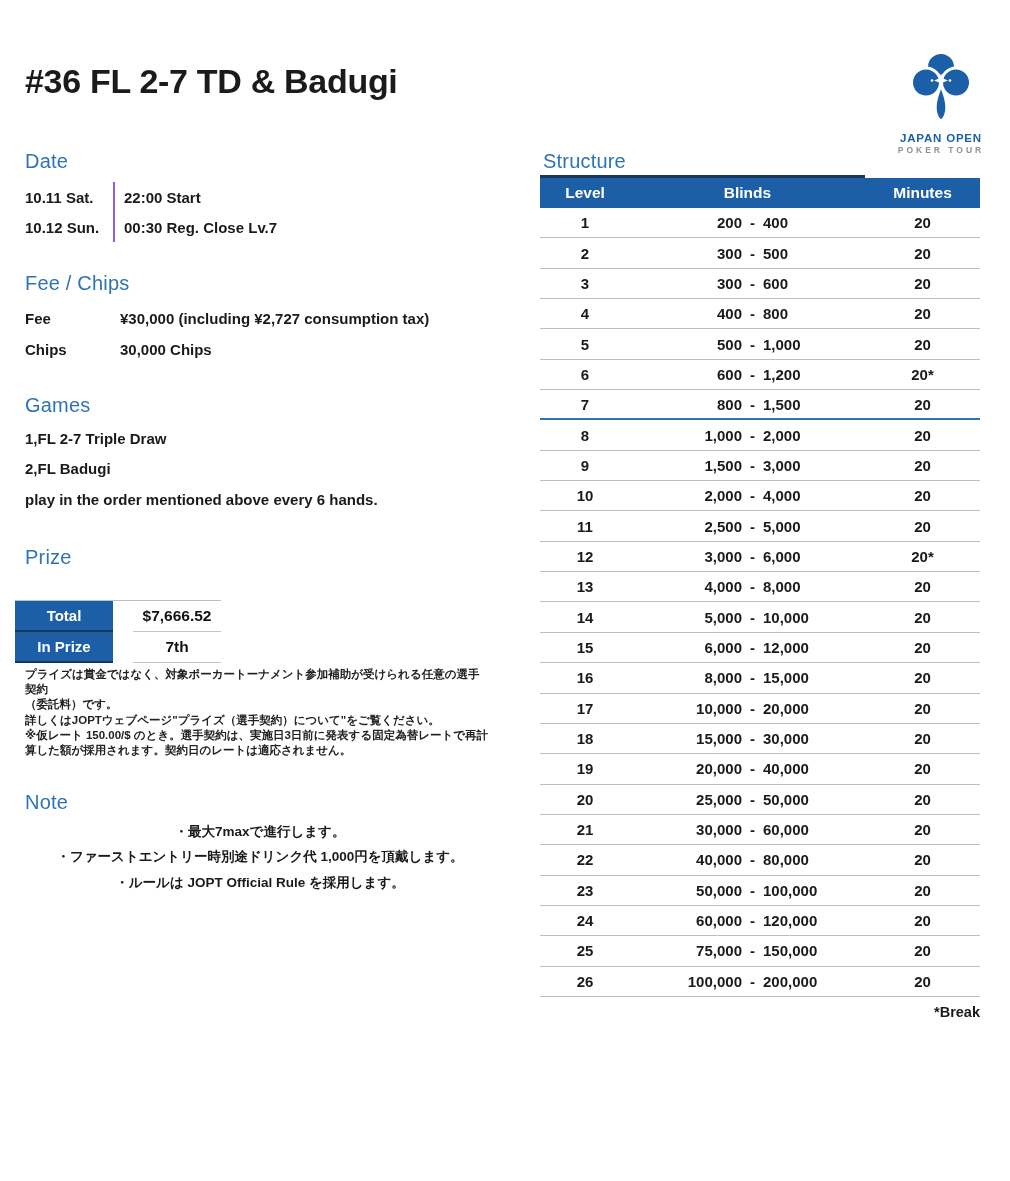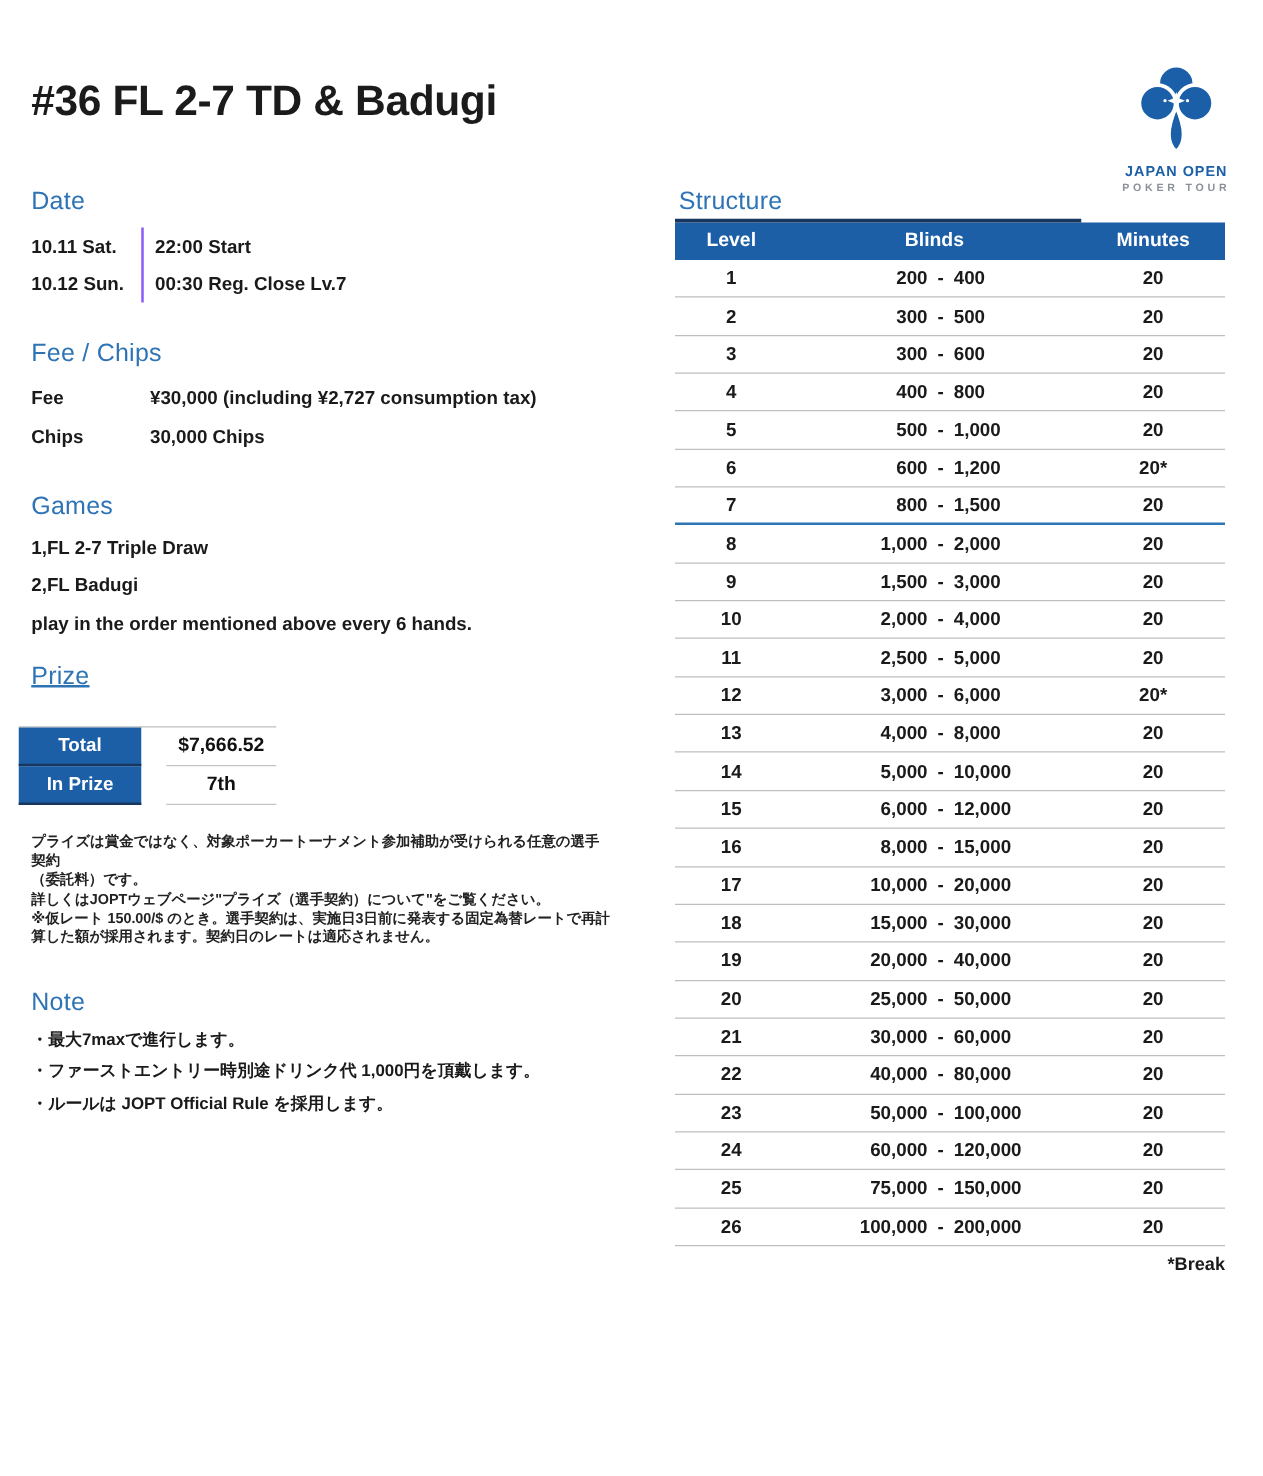--- a/index.html
+++ b/index.html
@@ -40,21 +40,21 @@
   .fee-rows .kv-row { height:31px; }
   .fee-rows .kv-label { width:95px; }
   .fee-rows .kv-value { padding-left:0;text-align:right; }
 
   
   .plain-lines { position:absolute; left:25px; width:470px; }
   .plain-lines div { height:30.6px; font-size:15px; font-weight:600; display:flex; align-items:center; }
 
   
   .prize-table {
-    position:absolute; left:15px; top:581px; width:206px;
+    position:absolute; left:15px; top:600px; width:206px;
     border-top:1px solid #BFBFBF;
   }
   .prize-row { display:flex; height:31px; }
   .prize-label {
     width:98px; flex:none;
     background:var(--header-bg,#1D5FA6); color:#ffffff;
     font-size:15px; font-weight:600;
     display:flex; align-items:center; justify-content:center;
     border-bottom:2px solid var(--dark-border,#17375E);
   }
@@ -63,21 +63,21 @@
     display:flex; align-items:center; justify-content:center;
     border-bottom:1px solid #C4C4C4;
     margin-left:20px;
   }
 
   
   .jp-note { position:absolute; left:25px; top:667px; width:465px; }
   .jp-note div { font-size:11.5px; line-height:15.2px; font-weight:600; color:#222; }
 
   
-  .note-lines { position:absolute; left:25px; top:819px; width:470px; }
+  .note-lines { position:absolute; left:25px; top:819px; width:470px;text-align:center; }
   .note-lines div { font-size:13.5px; line-height:25.4px; font-weight:600; color:#1a1a1a; }
 
   
   .struct-table { position:absolute; left:540px; top:178px; width:440px; }
   .top-line { position:absolute; left:0; top:-3px; width:325px; height:3px; background:var(--dark-border,#17375E); }
   .struct-header { display:flex; height:30px; background:var(--header-bg,#1D5FA6); color:#fff; }
   .struct-header > div { display:flex; align-items:center; justify-content:center; font-size:15.5px; font-weight:600; }
   .h-level { width:90px; }
   .h-blinds { width:235px; }
   .h-minutes { width:115px; }
@@ -141,21 +141,21 @@
    </div>
     </div>
 
   <div class="sec-heading" style="top:394px;">Games</div>
   <div class="plain-lines" style="top:423px;" id="games-lines">
       <div>1,FL 2-7 Triple Draw</div>
       <div>2,FL Badugi</div>
       <div>play in the order mentioned above every 6 hands.</div>
     </div>
 
-  <div class="sec-heading" style="top:530px;text-decoration:underline;">Prize</div>
+  <div class="sec-heading" style="top:546px;">Prize</div>
   <div class="prize-table" id="prize-rows">
       <div class="prize-row">
      <div class="prize-label">Total</div>
      <div class="prize-value">$7,666.52</div>
    </div>
       <div class="prize-row">
      <div class="prize-label">In Prize</div>
      <div class="prize-value">7th</div>
    </div>
     </div>

